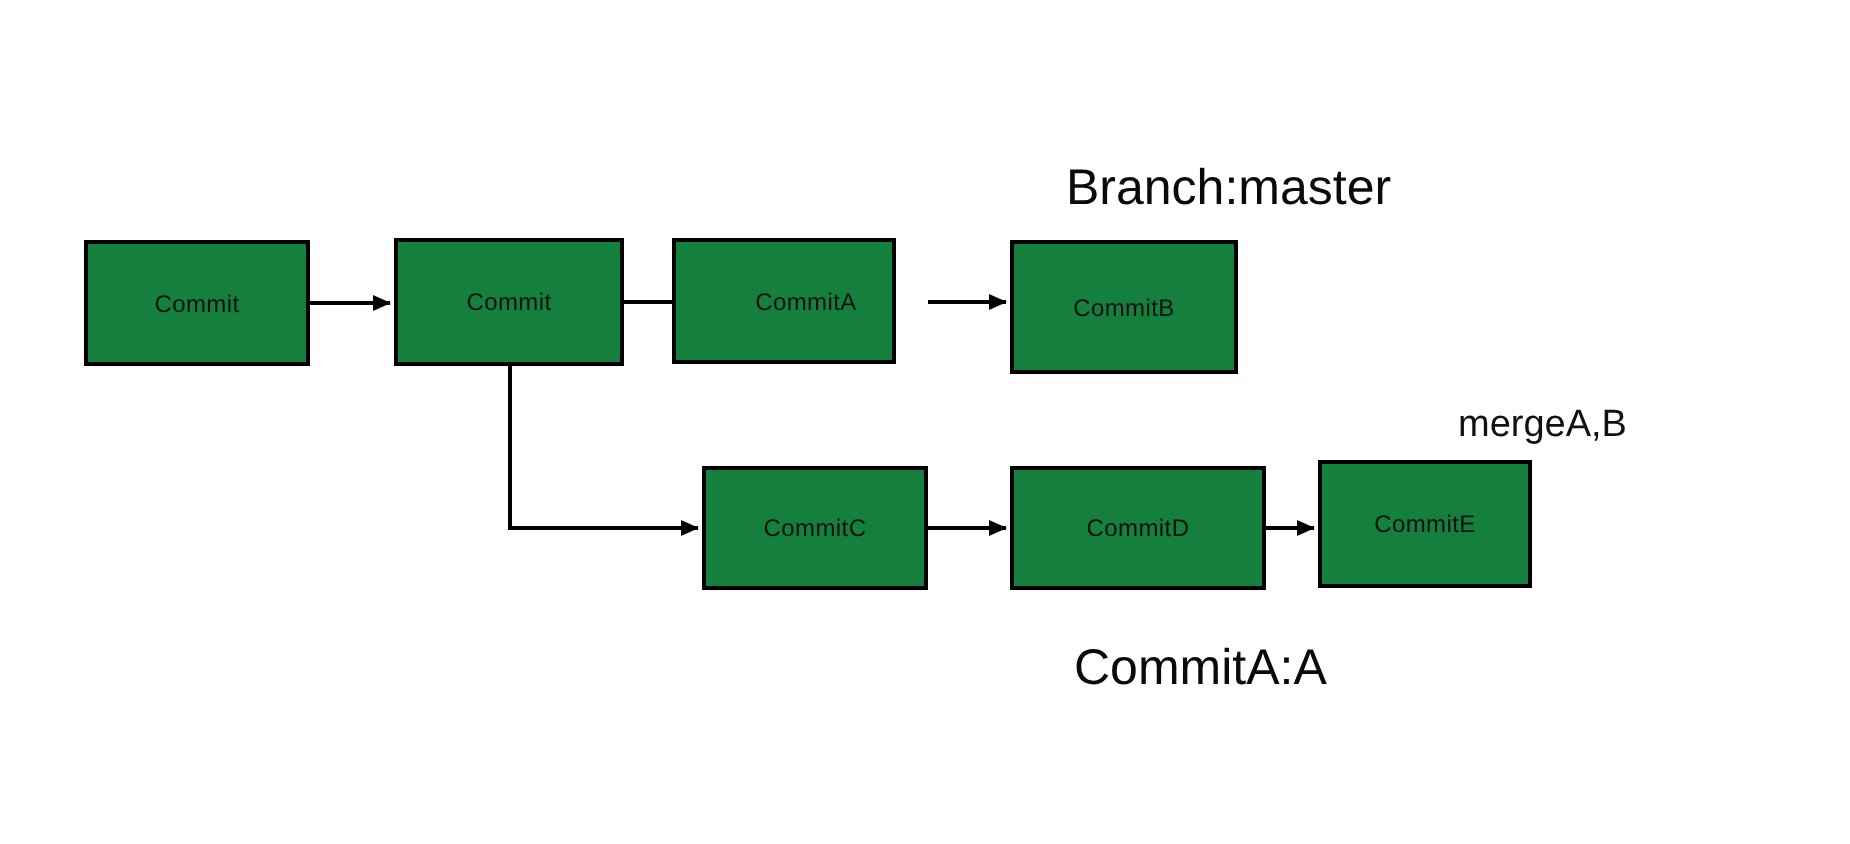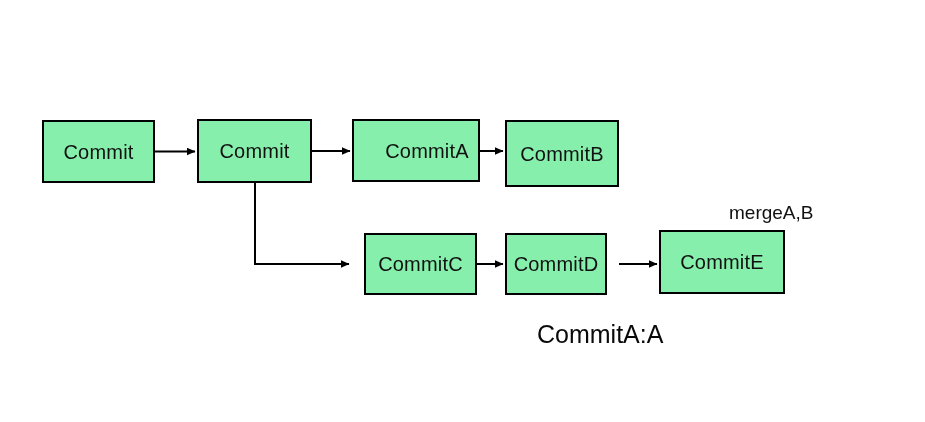--- a/index.html
+++ b/index.html
@@ -12,26 +12,26 @@
     width: 925px;
     height: 422px;
     background: #ffffff;
     overflow: hidden;
     font-family: "Liberation Sans", sans-serif;
   }
   .node {
     position: absolute;
     box-sizing: border-box;
     border: 2px solid #000000;
-    background: #86efac;
+    background: #15803d;
     display: flex;
     align-items: center;
     justify-content: center;
     color: #111111;
-    font-size: 20px;
+    font-size: 12px;
     font-family: "Liberation Sans", sans-serif;
     letter-spacing: 0.2px;
   }
   .node-label {
     display: block;
     line-height: 1;
     white-space: nowrap;
   }
   .branch-label {
     position: absolute;
@@ -96,38 +96,39 @@
   </svg>
 
   <div class="node" style="left:42px; top:120px; width:113px; height:63px;">
     <span class="node-label">Commit</span>
   </div>
 
   <div class="node" style="left:197px; top:119px; width:115px; height:64px;">
     <span class="node-label">Commit</span>
   </div>
 
-  <div class="node" style="left:352px; top:119px; width:128px; height:63px;padding-left:22px;">
+  <div class="node" style="left:336px; top:119px; width:112px; height:63px;padding-left:22px;">
     <span class="node-label">CommitA</span>
   </div>
 
   <div class="node" style="left:505px; top:120px; width:114px; height:67px;">
     <span class="node-label">CommitB</span>
   </div>
 
-  <div class="node" style="left:351px; top:233px; width:113px; height:62px;margin-left:13px;">
+  <div class="node" style="left:351px; top:233px; width:113px; height:62px;">
     <span class="node-label">CommitC</span>
   </div>
 
-  <div class="node" style="left:505px; top:233px; width:102px; height:62px;">
+  <div class="node" style="left:505px; top:233px; width:128px; height:62px;">
     <span class="node-label">CommitD</span>
   </div>
 
-  <div class="node" style="left:659px; top:230px; width:126px; height:64px;text-align:right;">
+  <div class="node" style="left:659px; top:230px; width:107px; height:64px;text-align:right;">
     <span class="node-label">CommitE</span>
   </div>
 
+  <div class="branch-label" style="left:533px; top:82px;">Branch:master</div>
 
   <div class="branch-label" style="left:537px; top:322px;">CommitA:A</div>
 
   <div class="annotation-label" style="left:729px; top:203px;">mergeA,B</div>
 
 </div>
 
 </body></html>

